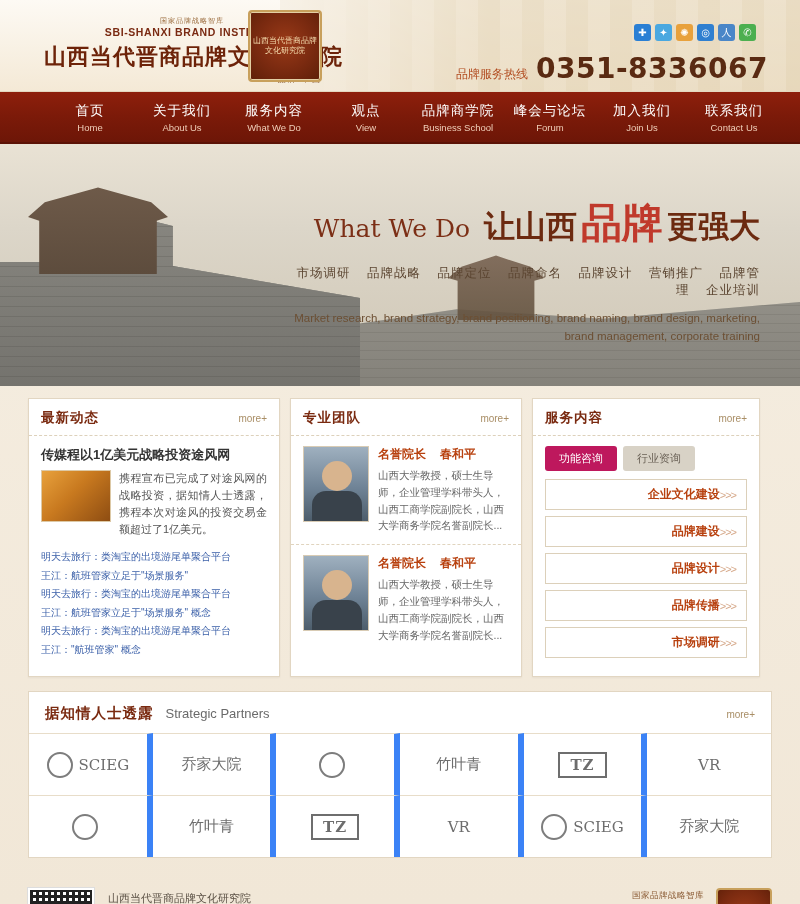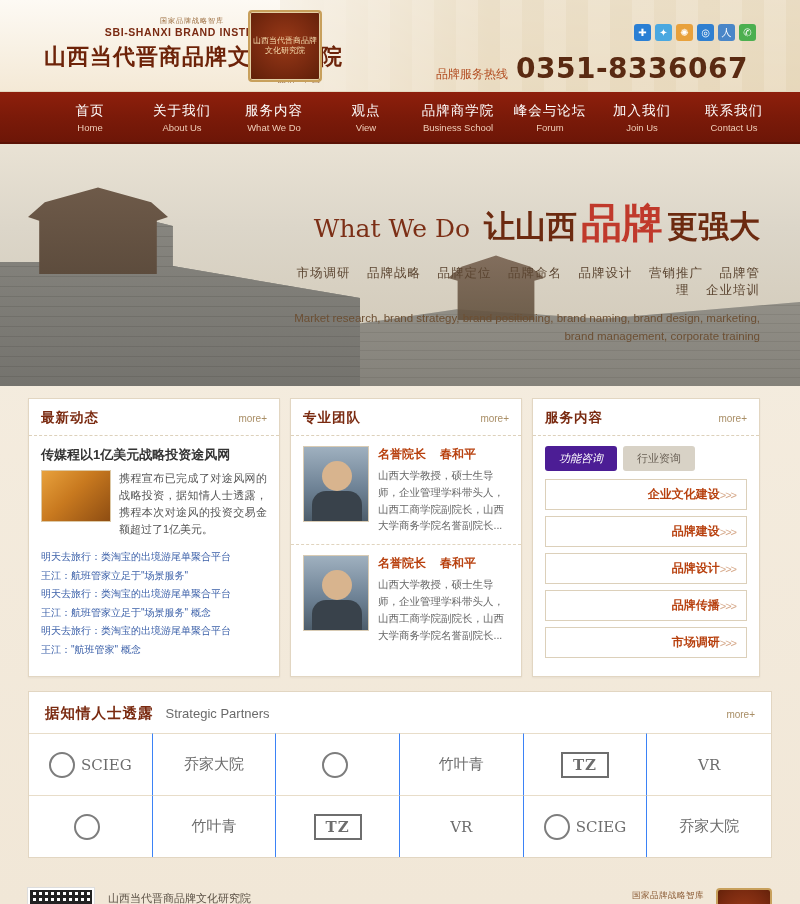--- a/index.html
+++ b/index.html
@@ -44,21 +44,21 @@
     display: flex; align-items: center; justify-content: center;
     color: #f5dcae; font-size: 8px; text-align: center; line-height: 1.25;
     font-family: "DejaVu Serif", serif;
     box-shadow: 0 0 0 1px #e3cfa4 inset;
   }
   .social { position: absolute; right: 44px; top: 24px; display: flex; gap: 4px; }
   .social i {
     width: 17px; height: 17px; border-radius: 3px; display: inline-block;
     font-style: normal; color: #fff; font-size: 10px; line-height: 17px; text-align: center;
   }
-  .hotline { position: absolute; right: 52px; top: 52px; display: flex; align-items: baseline; gap: 8px; }
+  .hotline { position: absolute; right: 32px; top: 52px; display: flex; align-items: baseline; gap: 8px; }
   .hotline .lbl { font-size: 12px; color: #b14a1e; }
   .hotline .num { font-size: 28px; color: #5a2a12; font-weight: bold; font-family: "DejaVu Sans", sans-serif; letter-spacing: .5px;}
 
   
   .nav {
     height: 52px; background: linear-gradient(180deg,#8e1f0c 0%, #7b1a09 50%, #6d1607 100%);
     display: flex; align-items: center; padding-left: 44px; gap: 0;
     border-bottom: 2px solid #5b1205;
   }
   .nav-item {
@@ -151,38 +151,38 @@
   .team-info .t-head { display: flex; gap: 14px; align-items: baseline; }
   .team-info .t-role { font-size: 12px; color: #b8410f; font-weight: bold; }
   .team-info .t-name { font-size: 12px; color: #b8410f; font-weight: bold; }
   .team-info .t-desc { font-size: 10.5px; color: #666; line-height: 1.6; margin-top: 4px; }
 
   .svc-tabs { display: flex; gap: 6px; padding: 10px 12px 8px; }
   .svc-tab {
     font-size: 11px; padding: 5px 14px; border-radius: 3px; cursor: pointer;
     background: #d8d2c6; color: #6b6257;
   }
-  .svc-tab.active { background: #4c1d95; color: #fff; font-style: italic; }
+  .svc-tab.active { background: #be185d; color: #fff; }
   .svc-list { padding: 0 12px 12px; }
   .svc-item {
     display: flex; justify-content: flex-end; align-items: center;
     background: #fff; border: 1px solid #dcd0ba; margin-bottom: 6px;
     padding: 6px 10px; font-size: 12px; color: #b8410f; font-weight: bold; cursor: pointer;
   }
   .svc-item .arrows { color: #d6a98a; font-size: 11px; letter-spacing: -1px; font-weight: normal;}
 
   
   .partners { margin: 14px 28px 0; background: #fff; border: 1px solid #e2d6c2; }
   .partners-head { display: flex; align-items: baseline; gap: 12px; padding: 12px 16px 10px; }
   .partners-head .cn { font-size: 14.5px; color: #7a2a10; font-weight: bold; letter-spacing: 1px; }
   .partners-head .en { font-size: 13px; color: #6a6a6a; }
   .partners-head .more { margin-left: auto; }
   .pgrid { display: grid; grid-template-columns: repeat(6, 1fr); }
   .pcell {
-    height: 62px; border-top: 1px solid #e8ddc9; border-right: 1px solid #3b82f6;
+    height: 62px; border-top: 1px solid #e8ddc9; border-right: 6px solid #3b82f6;
     display: flex; align-items: center; justify-content: center;
     font-size: 15px; color: #6d6d6d; font-family: "DejaVu Serif", serif; cursor: pointer;
   }
   .pcell:nth-child(6n) { border-right: none; }
   .pcell .mark {
     width: 26px; height: 26px; border-radius: 50%; border: 2px solid #7d7d7d; margin-right: 6px;
     display: inline-block;
   }
   .pcell.tz .box { border: 2px solid #6e6e6e; padding: 2px 10px; font-weight: bold; letter-spacing: 1px;}
 

